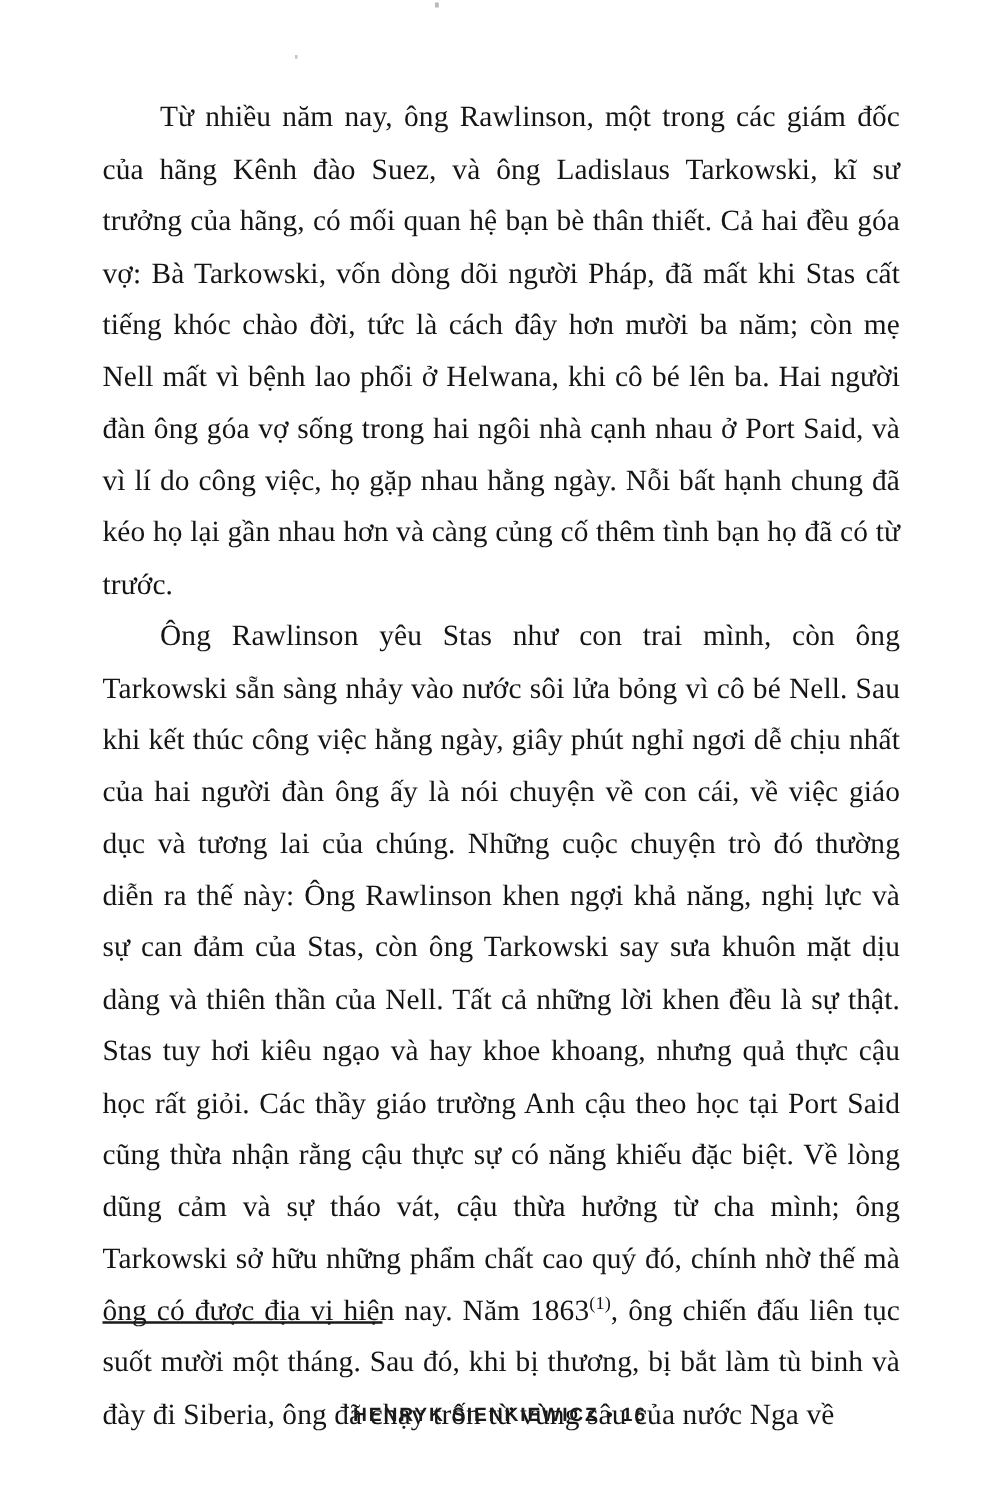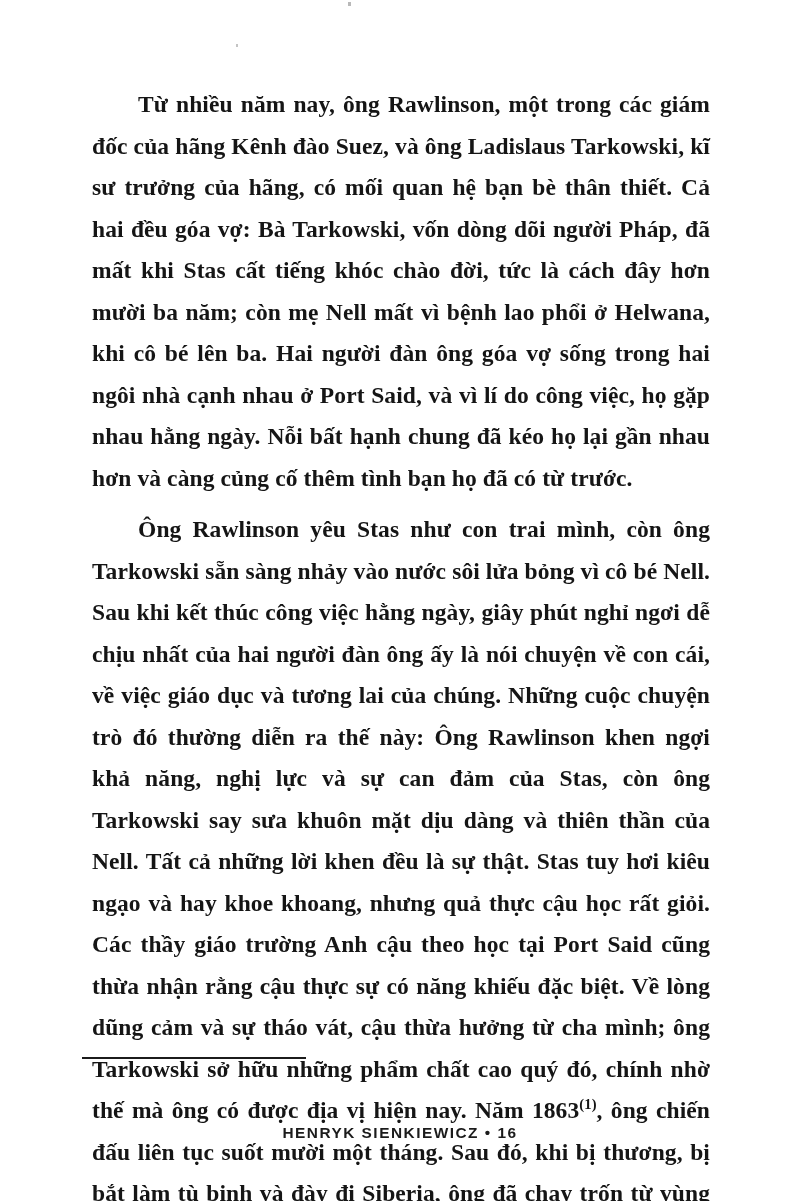--- a/index.html
+++ b/index.html
@@ -45,23 +45,22 @@
     top: 74px;
     width: 638px;
     font-size: 23.5px;
     line-height: 41.5px;
     text-align: justify;
     text-justify: inter-word;
     color: #151515;
     letter-spacing: 0.1px;
   }
   .body-text p {
-    margin: 10px;
+    margin: 0;
     text-indent: 46px;
-    font-weight: bold;
   }
   .body-text p + p {
     margin-top: 0px;
   }
   sup {
     font-size: 0.62em;
     vertical-align: super;
     line-height: 0;
   }
   .footnote-rule {

